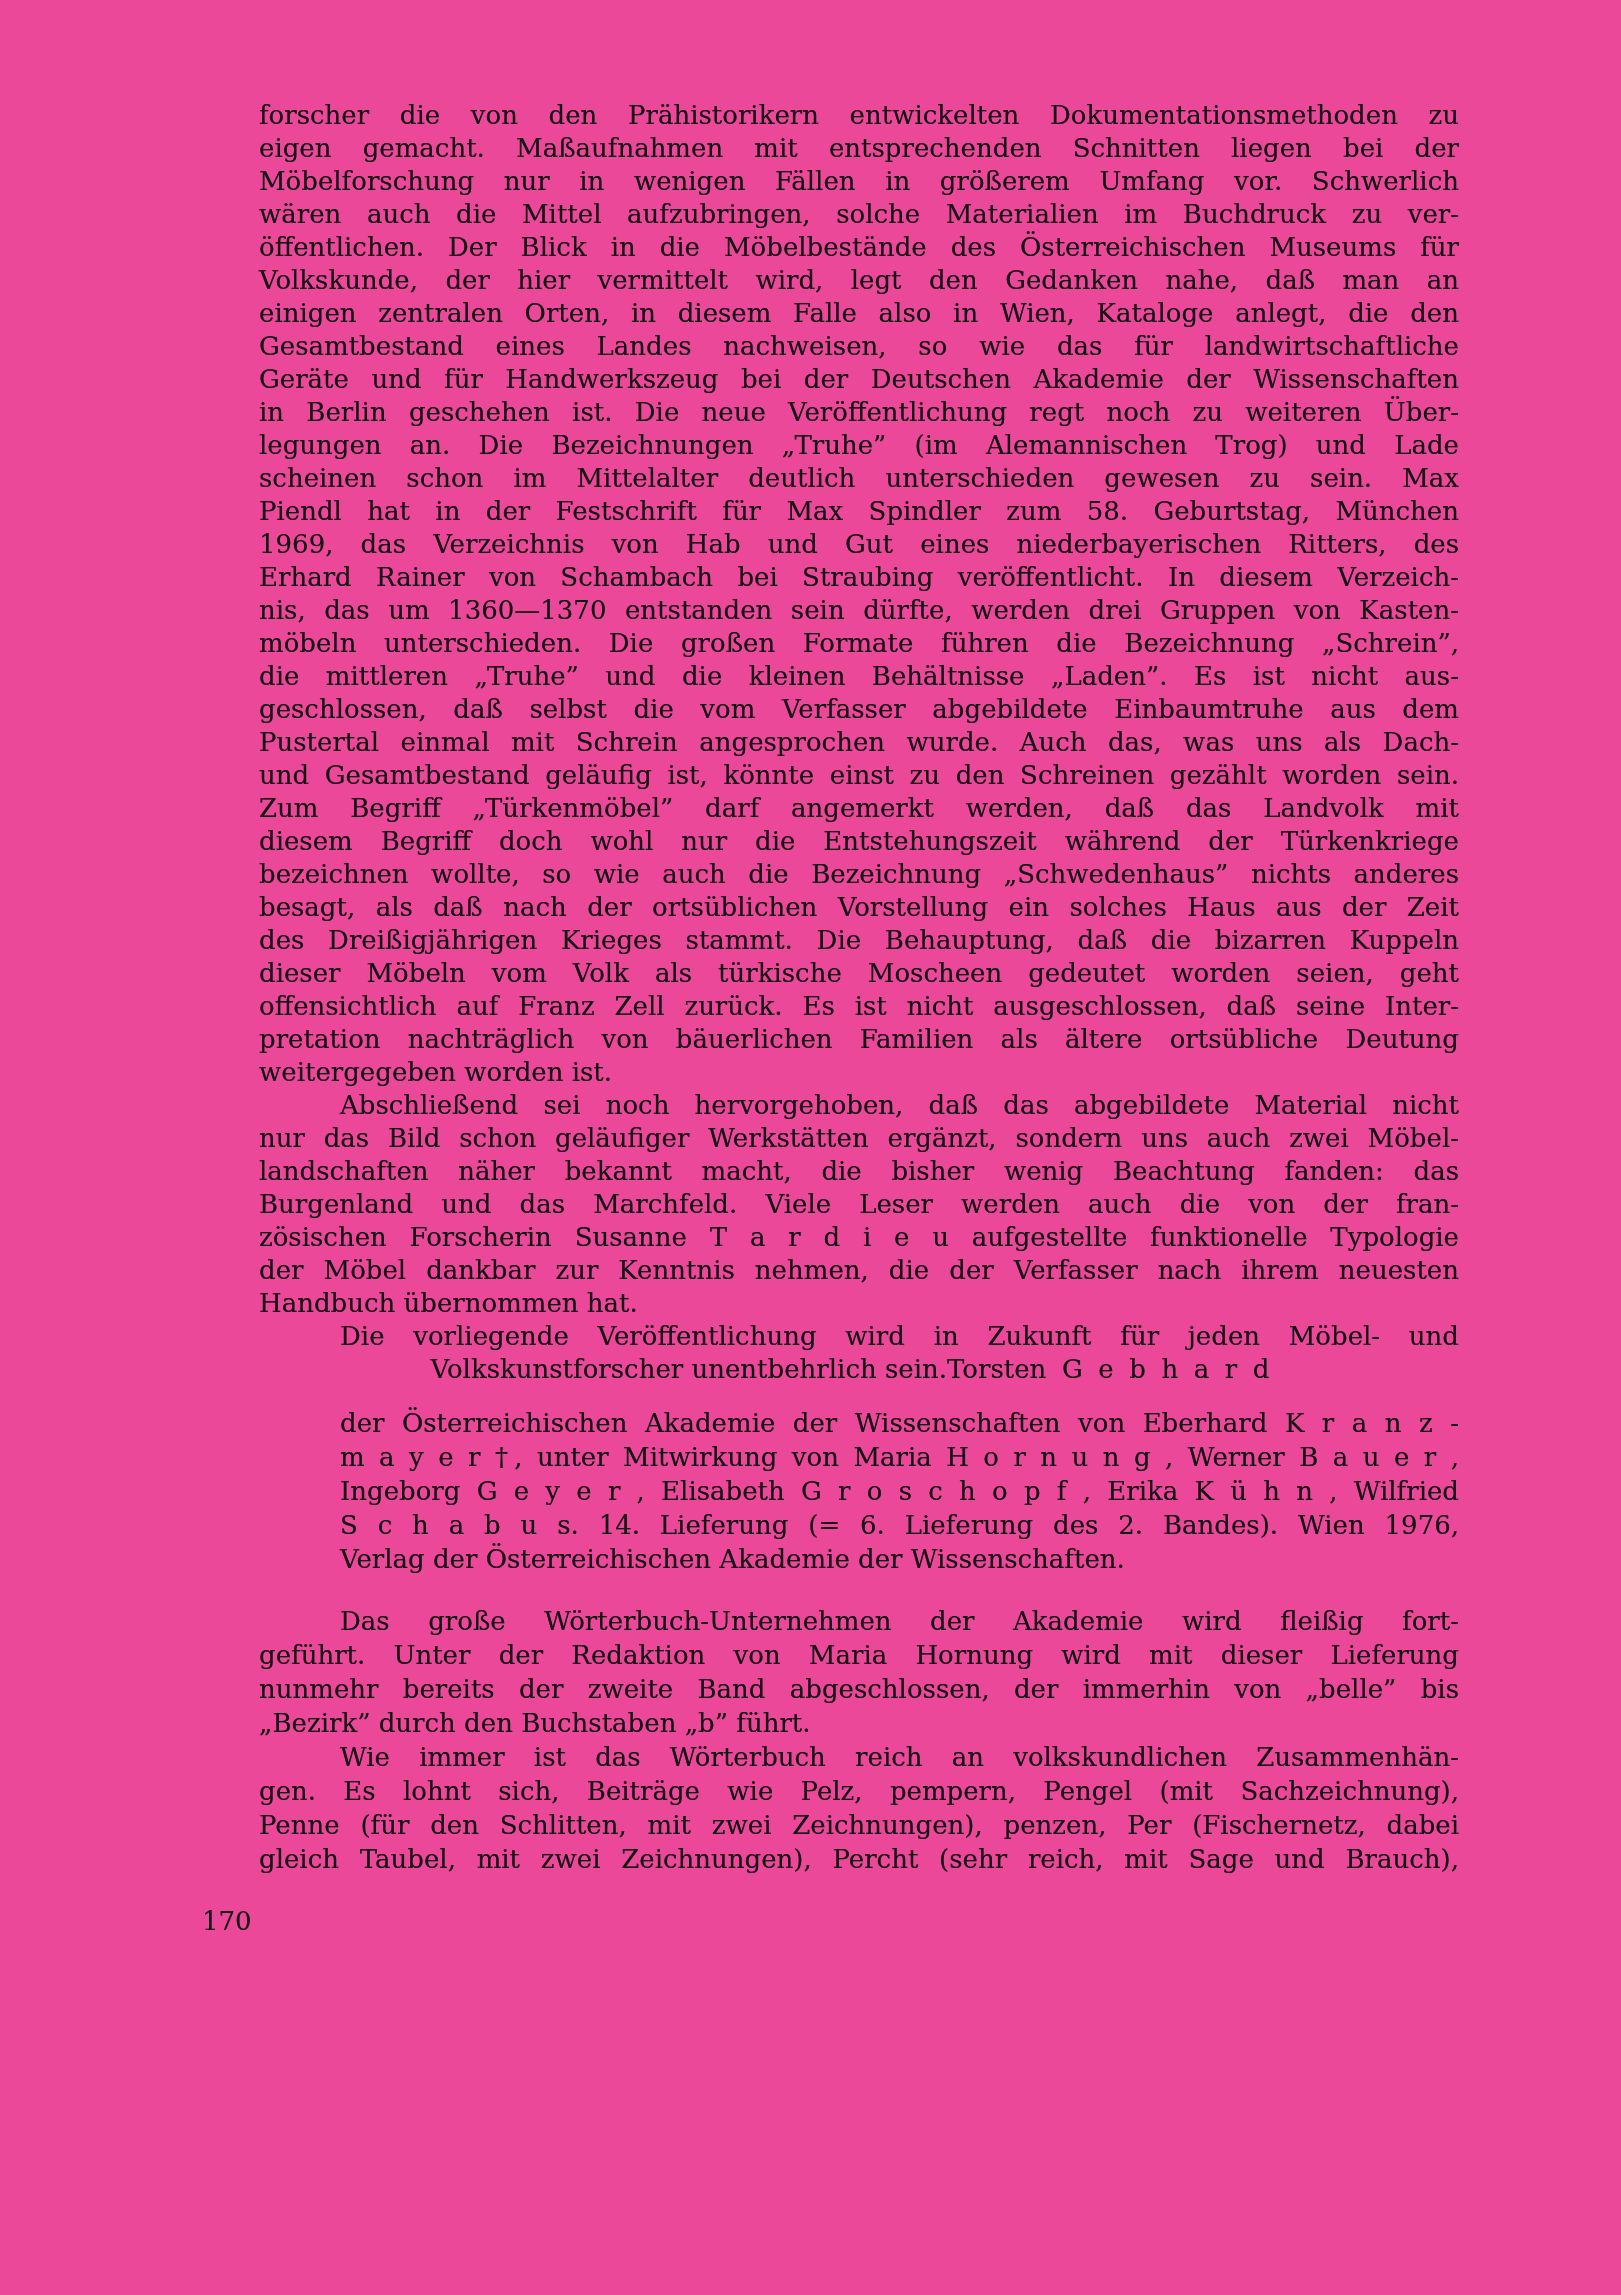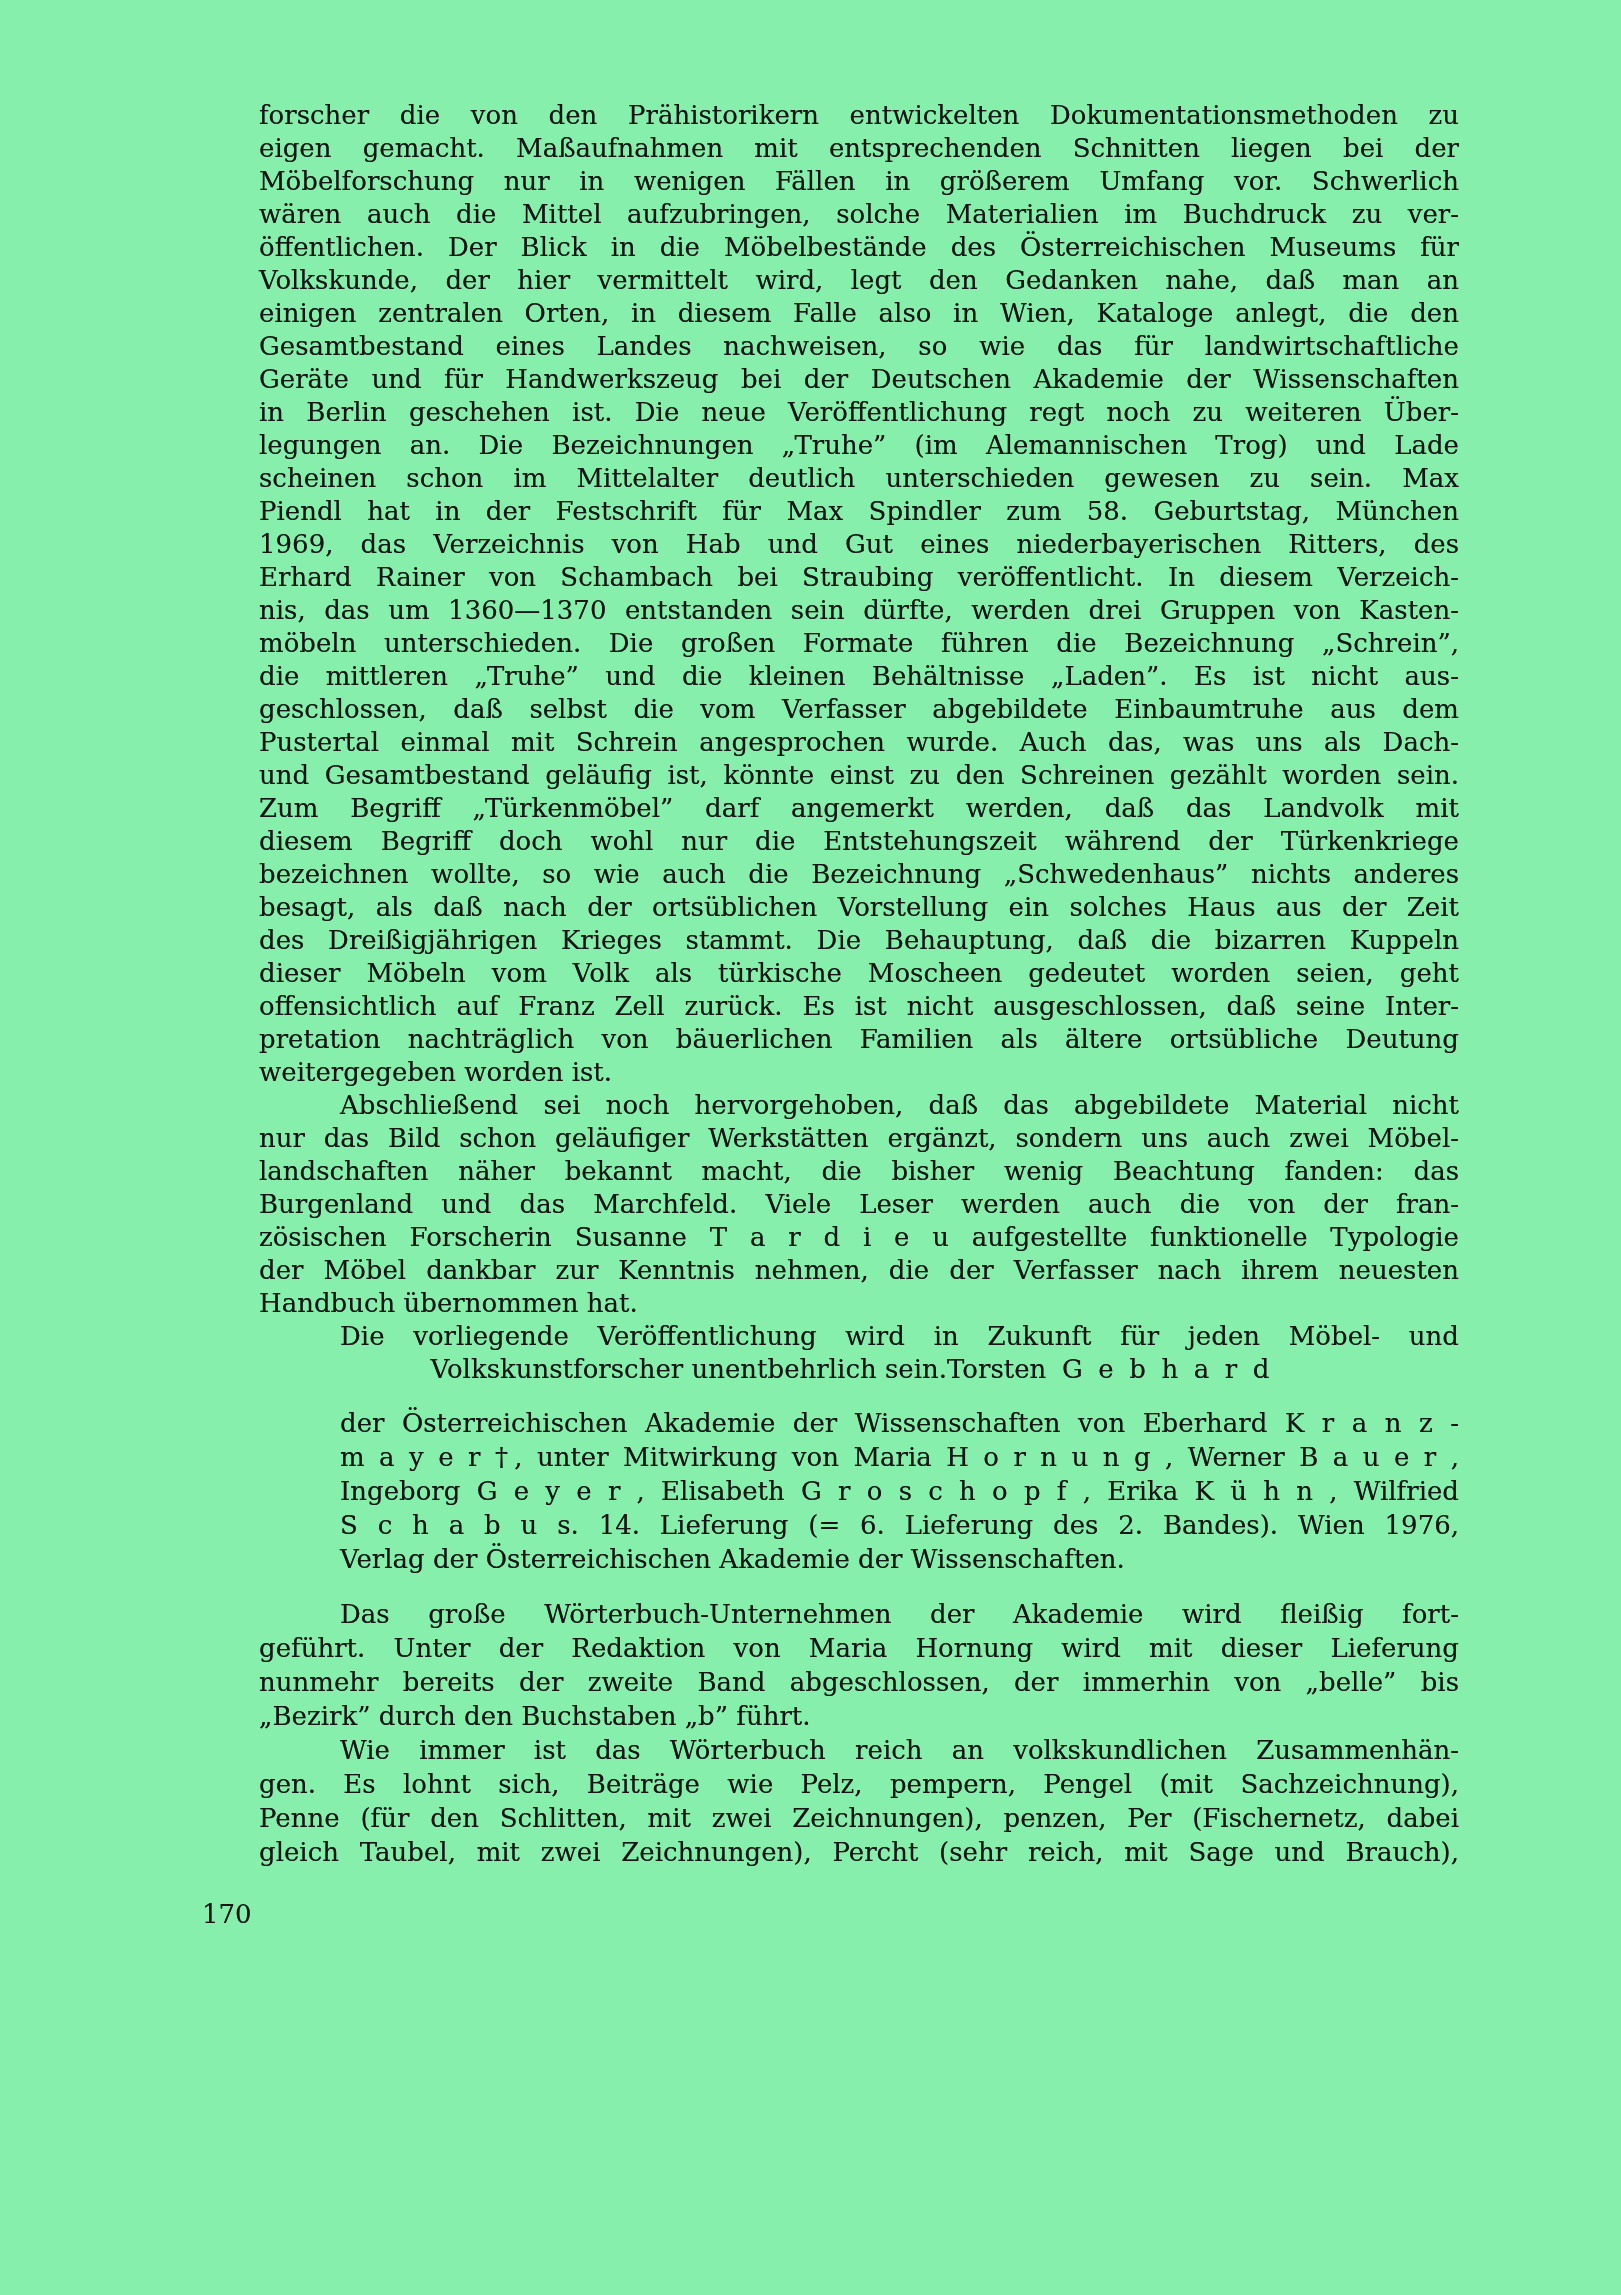--- a/index.html
+++ b/index.html
@@ -1,21 +1,21 @@
 <!DOCTYPE html>
 <html style="font-size:13px"><head>
 <meta charset="utf-8">
 <title>Scanned page 170</title>
 <style>
   html, body { margin: 0; padding: 0; }
   .page {
     position: relative;
     width: 1621px;
     height: 2295px;
-    background: #86efac;
+    background: #ec4899;
     font-family: "DejaVu Serif", "Liberation Serif", serif;
     color: #161616;
     overflow: hidden;
   }
   .content {
     position: absolute;
     left: 259px;
     top: 99px;
     width: 1200px;
     font-size: 26px;
@@ -24,21 +24,21 @@
   }
   .line {
     text-align: justify;
     text-align-last: justify;
   }
   .line.short { text-align-last: left; }
   .line.indent { padding-left: 81px; }
   .entry { margin-top: 19.5px; line-height: 34px; }
   .entry .bold { font-weight: bold; }
   .entry-cont > .line, .line.hang { padding-left: 81px; }
-  .body2-first { margin-top: 21px; }
+  .body2-first { margin-top: 28px; }
   .body2 { line-height: 34px; }
   .signature-row {
     display: flex;
     justify-content: center;
     padding-right: 18px;
   }
   .author { word-spacing: 7.3px; }
   .pagenum {
     margin-top: 29px;
     margin-left: -57px;

